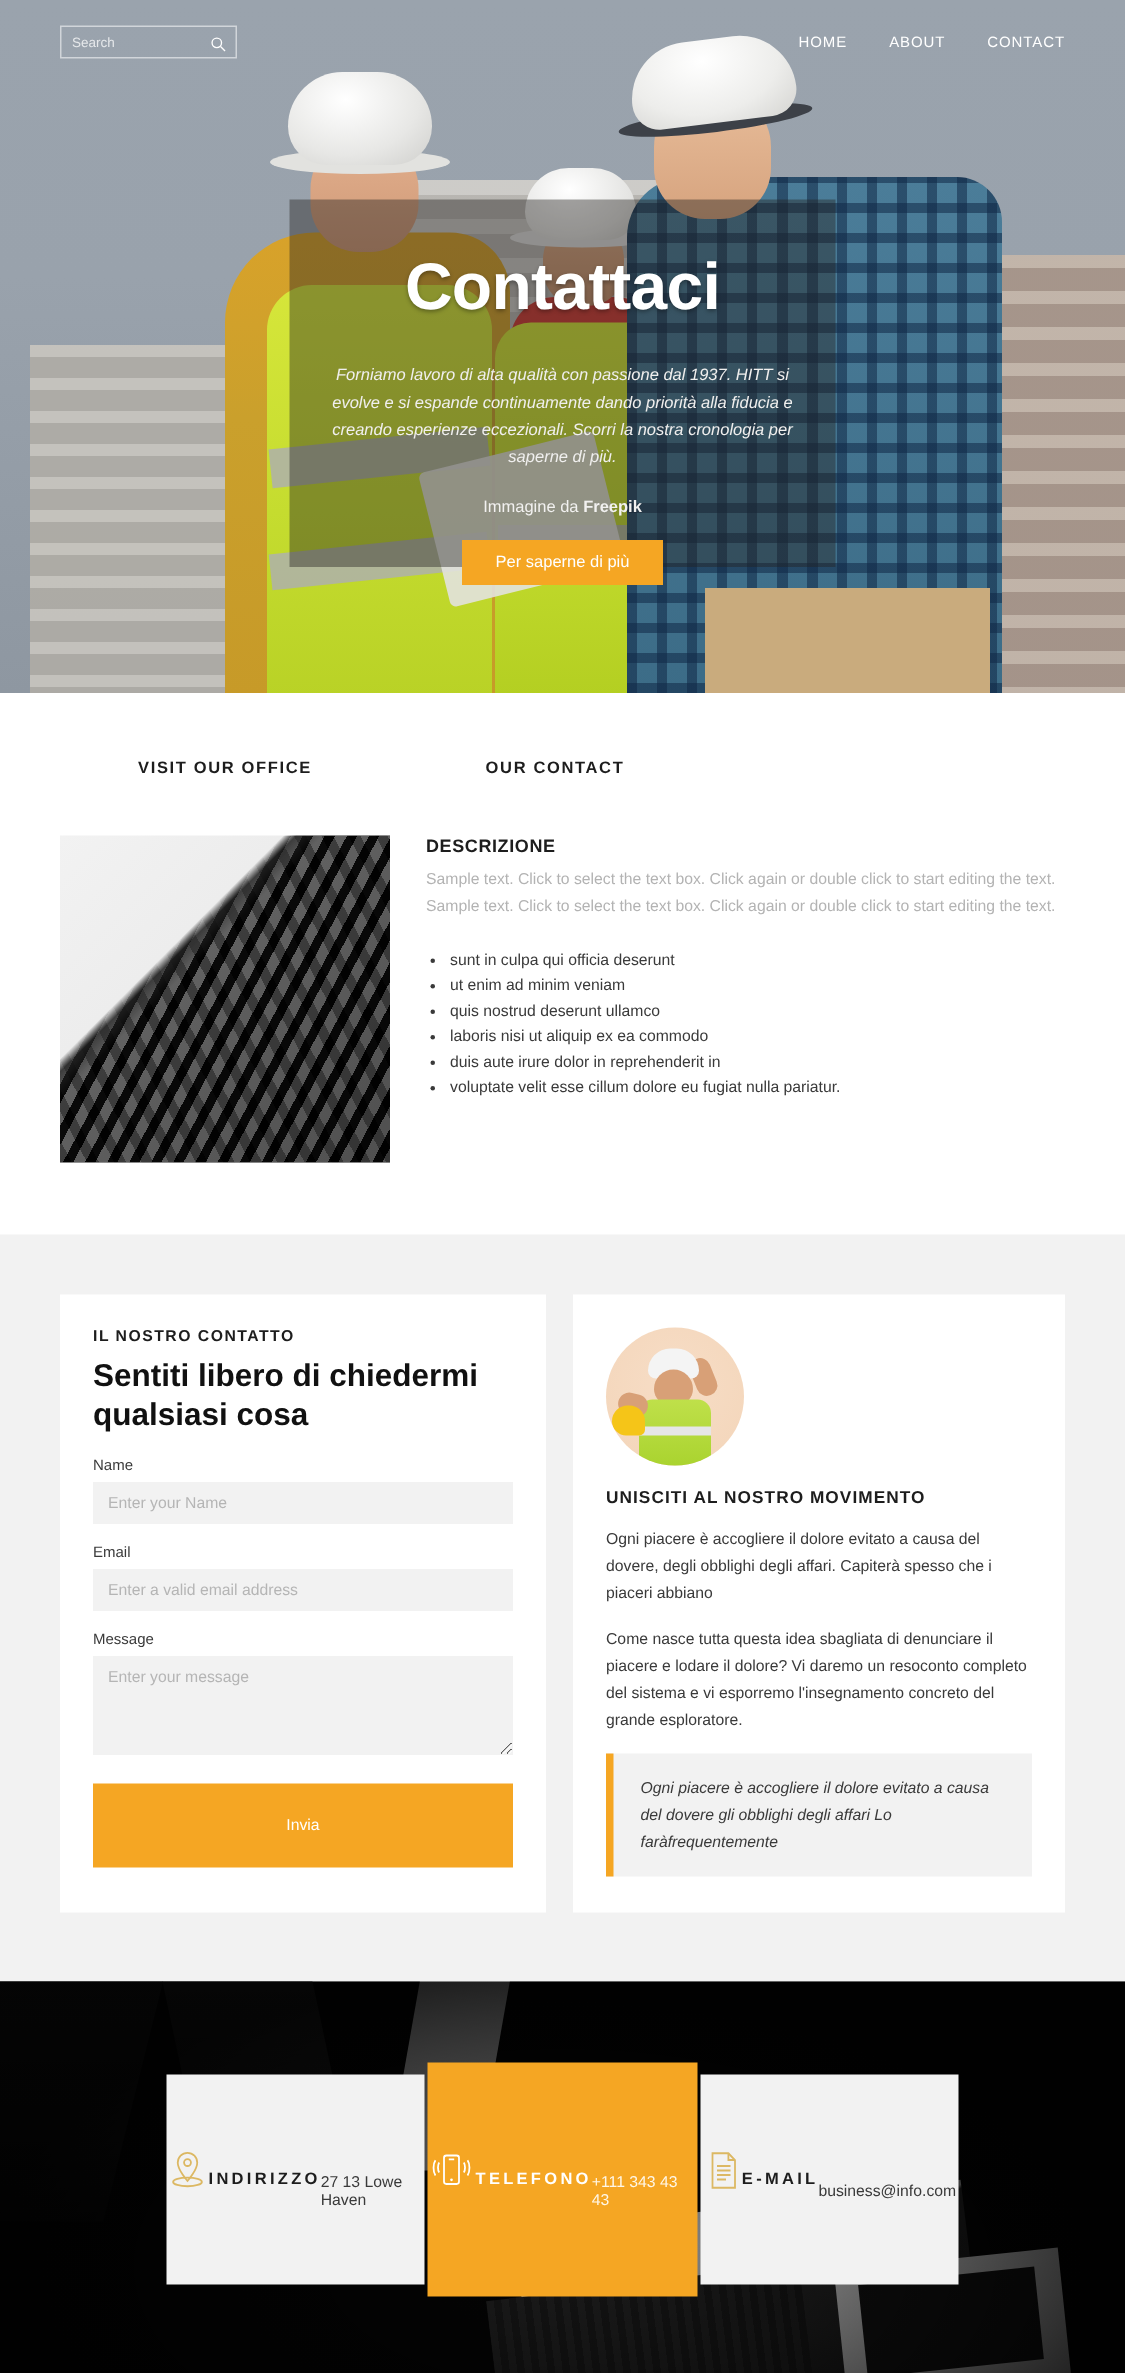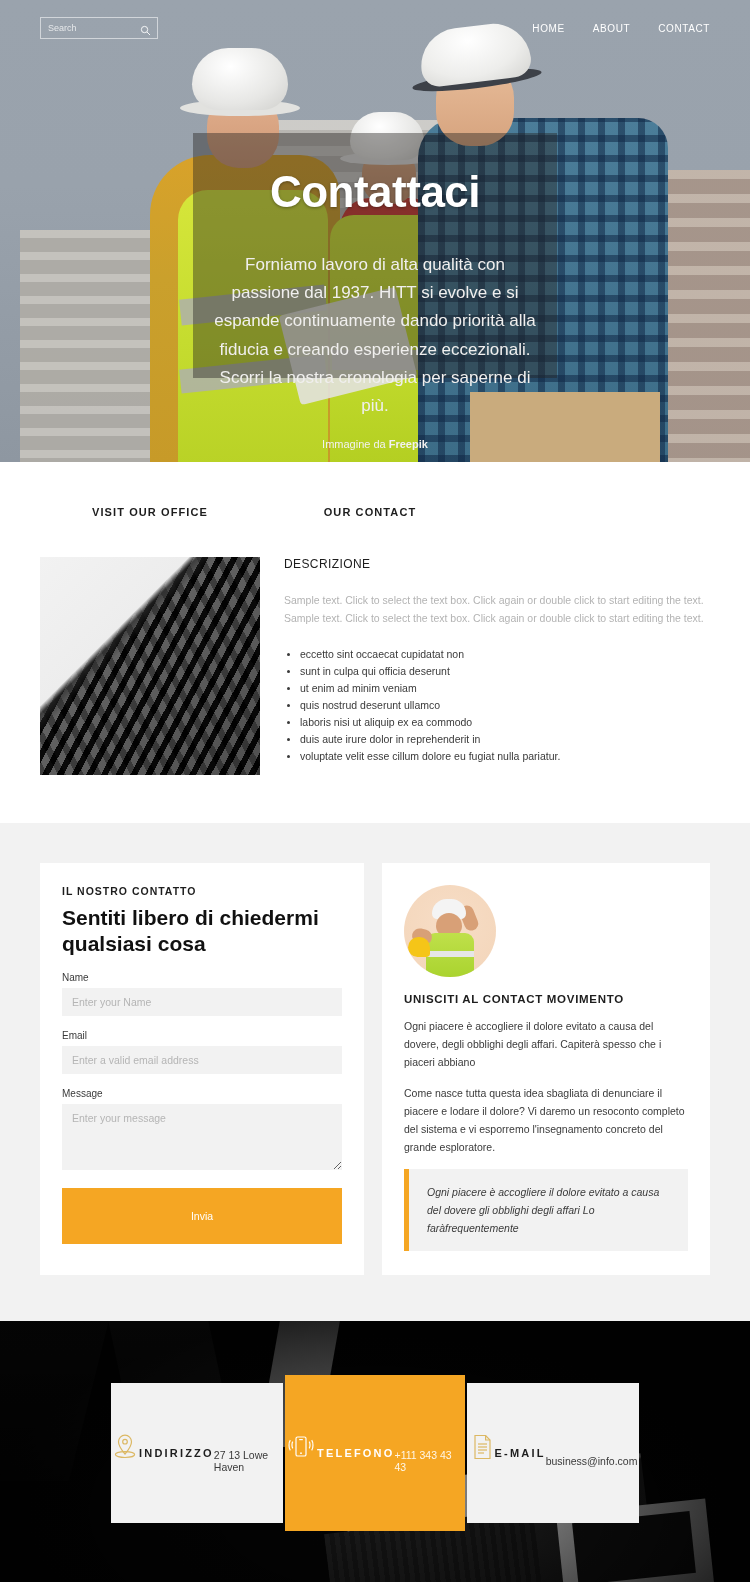--- a/index.html
+++ b/index.html
@@ -89,22 +89,22 @@
   .hero-content {
     position: absolute; left: 0; right: 0; top: 168px;
     text-align: center; color: #fff;
   }
   .hero-title {
     font-size: 44px; font-weight: bold; letter-spacing: -.5px;
     text-shadow: 0 1px 3px rgba(0,0,0,.35);
     line-height: 1.1;
   }
   .hero-desc {
-    width: 330px; margin: 35px auto 0;
-    font-size: 17px; line-height: 1.65; color: #f0efee;
+    width: 330px; margin: 25px auto 0;
+    font-size: 11px; line-height: 1.65; color: #f0efee; font-style: italic;
   }
   .hero-credit { margin-top: 18px; font-size: 11px; color: #f2f1f0; }
   .hero-credit b { font-weight: bold; }
   .hero-btn {
     display: inline-block; margin-top: 16px;
     background: #f5a623; color: #fff; border: none;
     font-size: 11px; padding: 9px 22px; cursor: pointer;
     font-family: "Liberation Sans", sans-serif;
   }
 
@@ -157,22 +157,22 @@
   .panel-img .spikes {
     position: absolute; inset: 0;
     background:
       repeating-linear-gradient(118deg, rgba(0,0,0,.85) 0 6px, rgba(255,255,255,.18) 6px 13px),
       repeating-linear-gradient(62deg, rgba(0,0,0,.55) 0 7px, rgba(255,255,255,.10) 7px 16px);
     -webkit-mask-image: linear-gradient(135deg, transparent 0 34%, #000 40% 100%);
             mask-image: linear-gradient(135deg, transparent 0 34%, #000 40% 100%);
   }
   .panel-body { flex: 1; }
   .panel-title {
-    font-size: 12px; font-weight: normal; color: #1d1d1d; letter-spacing: .4px;
-    margin-bottom: 20px;
+    font-size: 12px; font-weight: bold; color: #1d1d1d; letter-spacing: .4px;
+    margin-bottom: 6px;
   }
   .panel-text {
     font-size: 10.5px; line-height: 1.75; color: #b3b3b3; margin-bottom: 18px;
   }
   .panel-list { list-style: none; }
   .panel-list li {
     font-size: 10.5px; color: #3a3a3a; line-height: 1.62;
     padding-left: 16px; position: relative;
   }
   .panel-list li::before {
@@ -320,21 +320,20 @@
   </div>
 
   <div class="panel">
     <div class="panel-img">
       <div class="spikes"></div>
     </div>
     <div class="panel-body">
       <h2 class="panel-title">DESCRIZIONE</h2>
       <p class="panel-text">Sample text. Click to select the text box. Click again or double click to start editing the text. Sample text. Click to select the text box. Click again or double click to start editing the text.</p>
       <ul class="panel-list">
-        <li>eccetto sint occaecat cupidatat non</li>
         <li>sunt in culpa qui officia deserunt</li>
         <li>ut enim ad minim veniam</li>
         <li>quis nostrud deserunt ullamco</li>
         <li>laboris nisi ut aliquip ex ea commodo</li>
         <li>duis aute irure dolor in reprehenderit in</li>
         <li>voluptate velit esse cillum dolore eu fugiat nulla pariatur.</li>
       </ul>
     </div>
   </div>
 </section>
@@ -359,21 +358,21 @@
   <div class="card card-right">
     <div class="avatar">
       <div class="av-arm-r"></div>
       <div class="av-helmet"></div>
       <div class="av-head"></div>
       <div class="av-vest"></div>
       <div class="av-stripe"></div>
       <div class="av-arm-l"></div>
       <div class="av-yellowhat"></div>
     </div>
-    <h3 class="card-h3">UNISCITI AL CONTACT MOVIMENTO</h3>
+    <h3 class="card-h3">UNISCITI AL NOSTRO MOVIMENTO</h3>
     <p class="card-p">Ogni piacere è accogliere il dolore evitato a causa del dovere, degli obblighi degli affari. Capiterà spesso che i piaceri abbiano</p>
     <p class="card-p">Come nasce tutta questa idea sbagliata di denunciare il piacere e lodare il dolore? Vi daremo un resoconto completo del sistema e vi esporremo l'insegnamento concreto del grande esploratore.</p>
     <blockquote class="quote">Ogni piacere è accogliere il dolore evitato a causa del dovere gli obblighi degli affari Lo faràfrequentemente</blockquote>
   </div>
 </section>
 
 <section class="dark-section">
   <div class="dark-photo">
     <div class="dp dp1"></div>
     <div class="dp dp2"></div>

